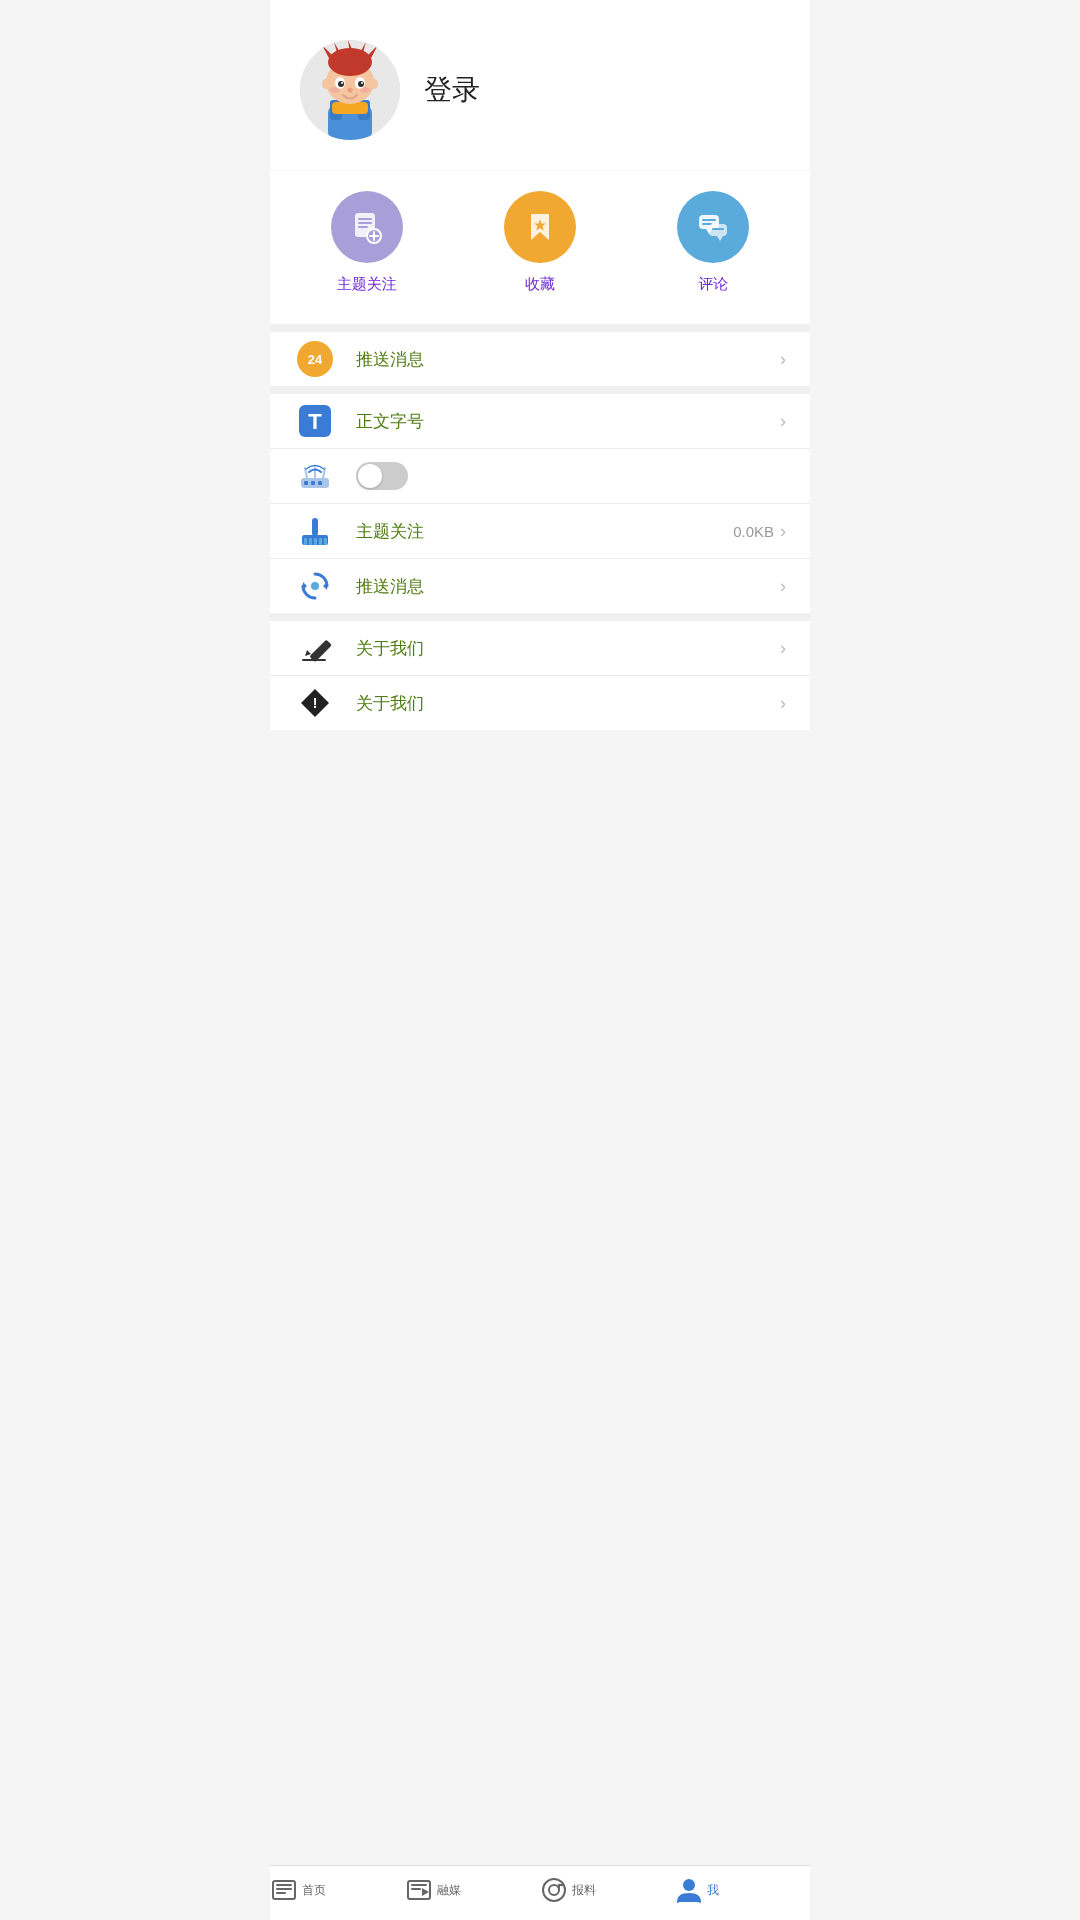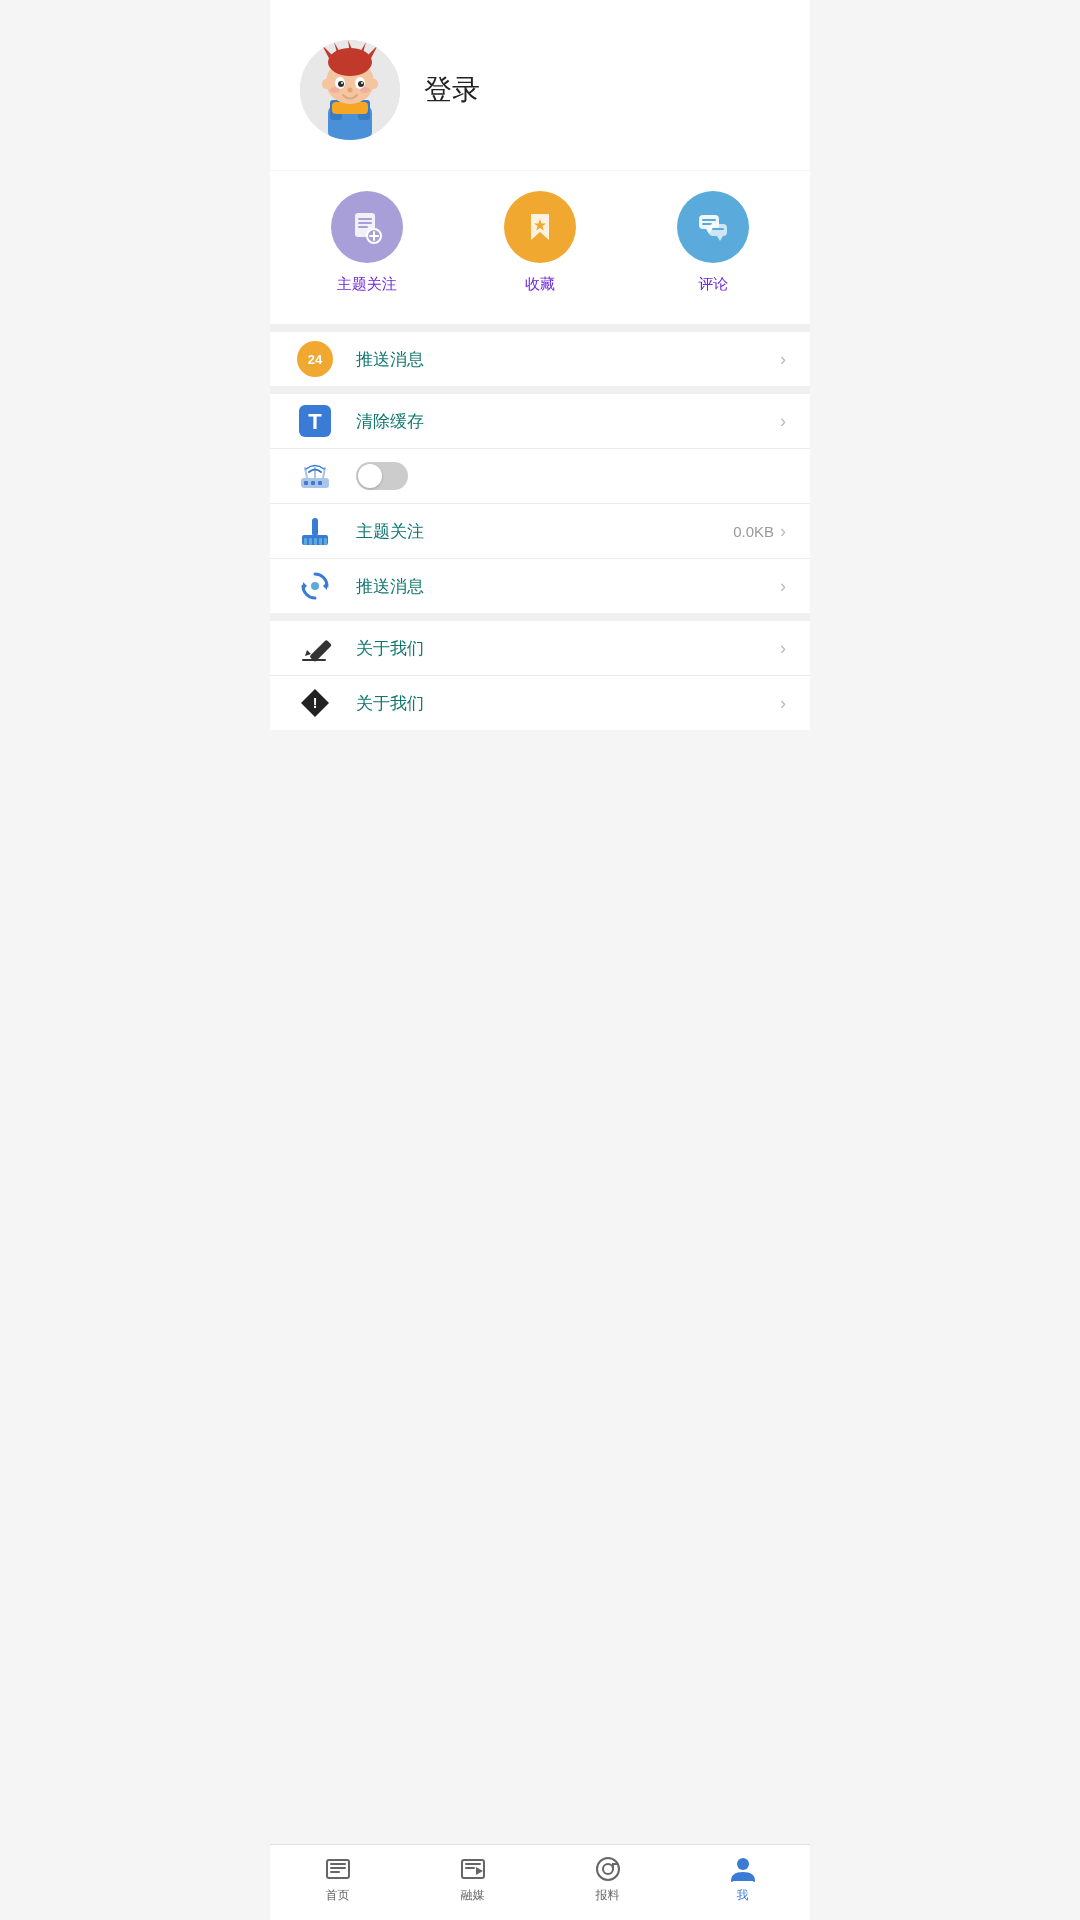--- a/index.html
+++ b/index.html
@@ -101,21 +101,21 @@
       width: 42px;
       height: 42px;
       display: flex;
       align-items: center;
       justify-content: center;
       margin-right: 20px;
       flex-shrink: 0;
     }
     .menu-label {
       font-size: 17px;
-      color: #0f766e;
+      color: #4d7c0f;
       flex: 1;
     }
     .menu-right {
       display: flex;
       align-items: center;
       gap: 6px;
       color: #999;
       font-size: 15px;
     }
     .chevron {
@@ -174,21 +174,21 @@
       max-width: 540px;
       background: #fff;
       border-top: 1px solid #e0e0e0;
       display: flex;
       justify-content: space-around;
       padding: 10px 0 16px;
       z-index: 100;
     }
     .nav-item {
       display: flex;
-      flex-direction: column;
+      flex-direction: row;
       align-items: center;
       gap: 4px;
       cursor: pointer;
       flex: 1;
     }
     .nav-icon {
       width: 28px;
       height: 28px;
       display: flex;
       align-items: center;
@@ -324,21 +324,21 @@
 
 <div class="menu-section">
 
   <div class="menu-item">
     <div class="menu-icon-wrap">
       <svg width="36" height="36" viewBox="0 0 36 36" xmlns="http://www.w3.org/2000/svg">
         <rect x="2" y="2" width="32" height="32" rx="6" fill="#3a7bd5"></rect>
         <text x="18" y="26" text-anchor="middle" font-size="22" font-weight="bold" fill="#fff" font-family="Arial">T</text>
       </svg>
     </div>
-    <span class="menu-label">清除缓存</span>
+    <span class="menu-label">正文字号</span>
     <div class="menu-right">
       <span class="chevron">›</span>
     </div>
   </div>
 
   <div class="menu-item">
     <div class="menu-icon-wrap">
       <svg width="36" height="36" viewBox="0 0 36 36" xmlns="http://www.w3.org/2000/svg">
 
         <rect x="4" y="20" width="28" height="10" rx="3" fill="#aac5e8"></rect>

